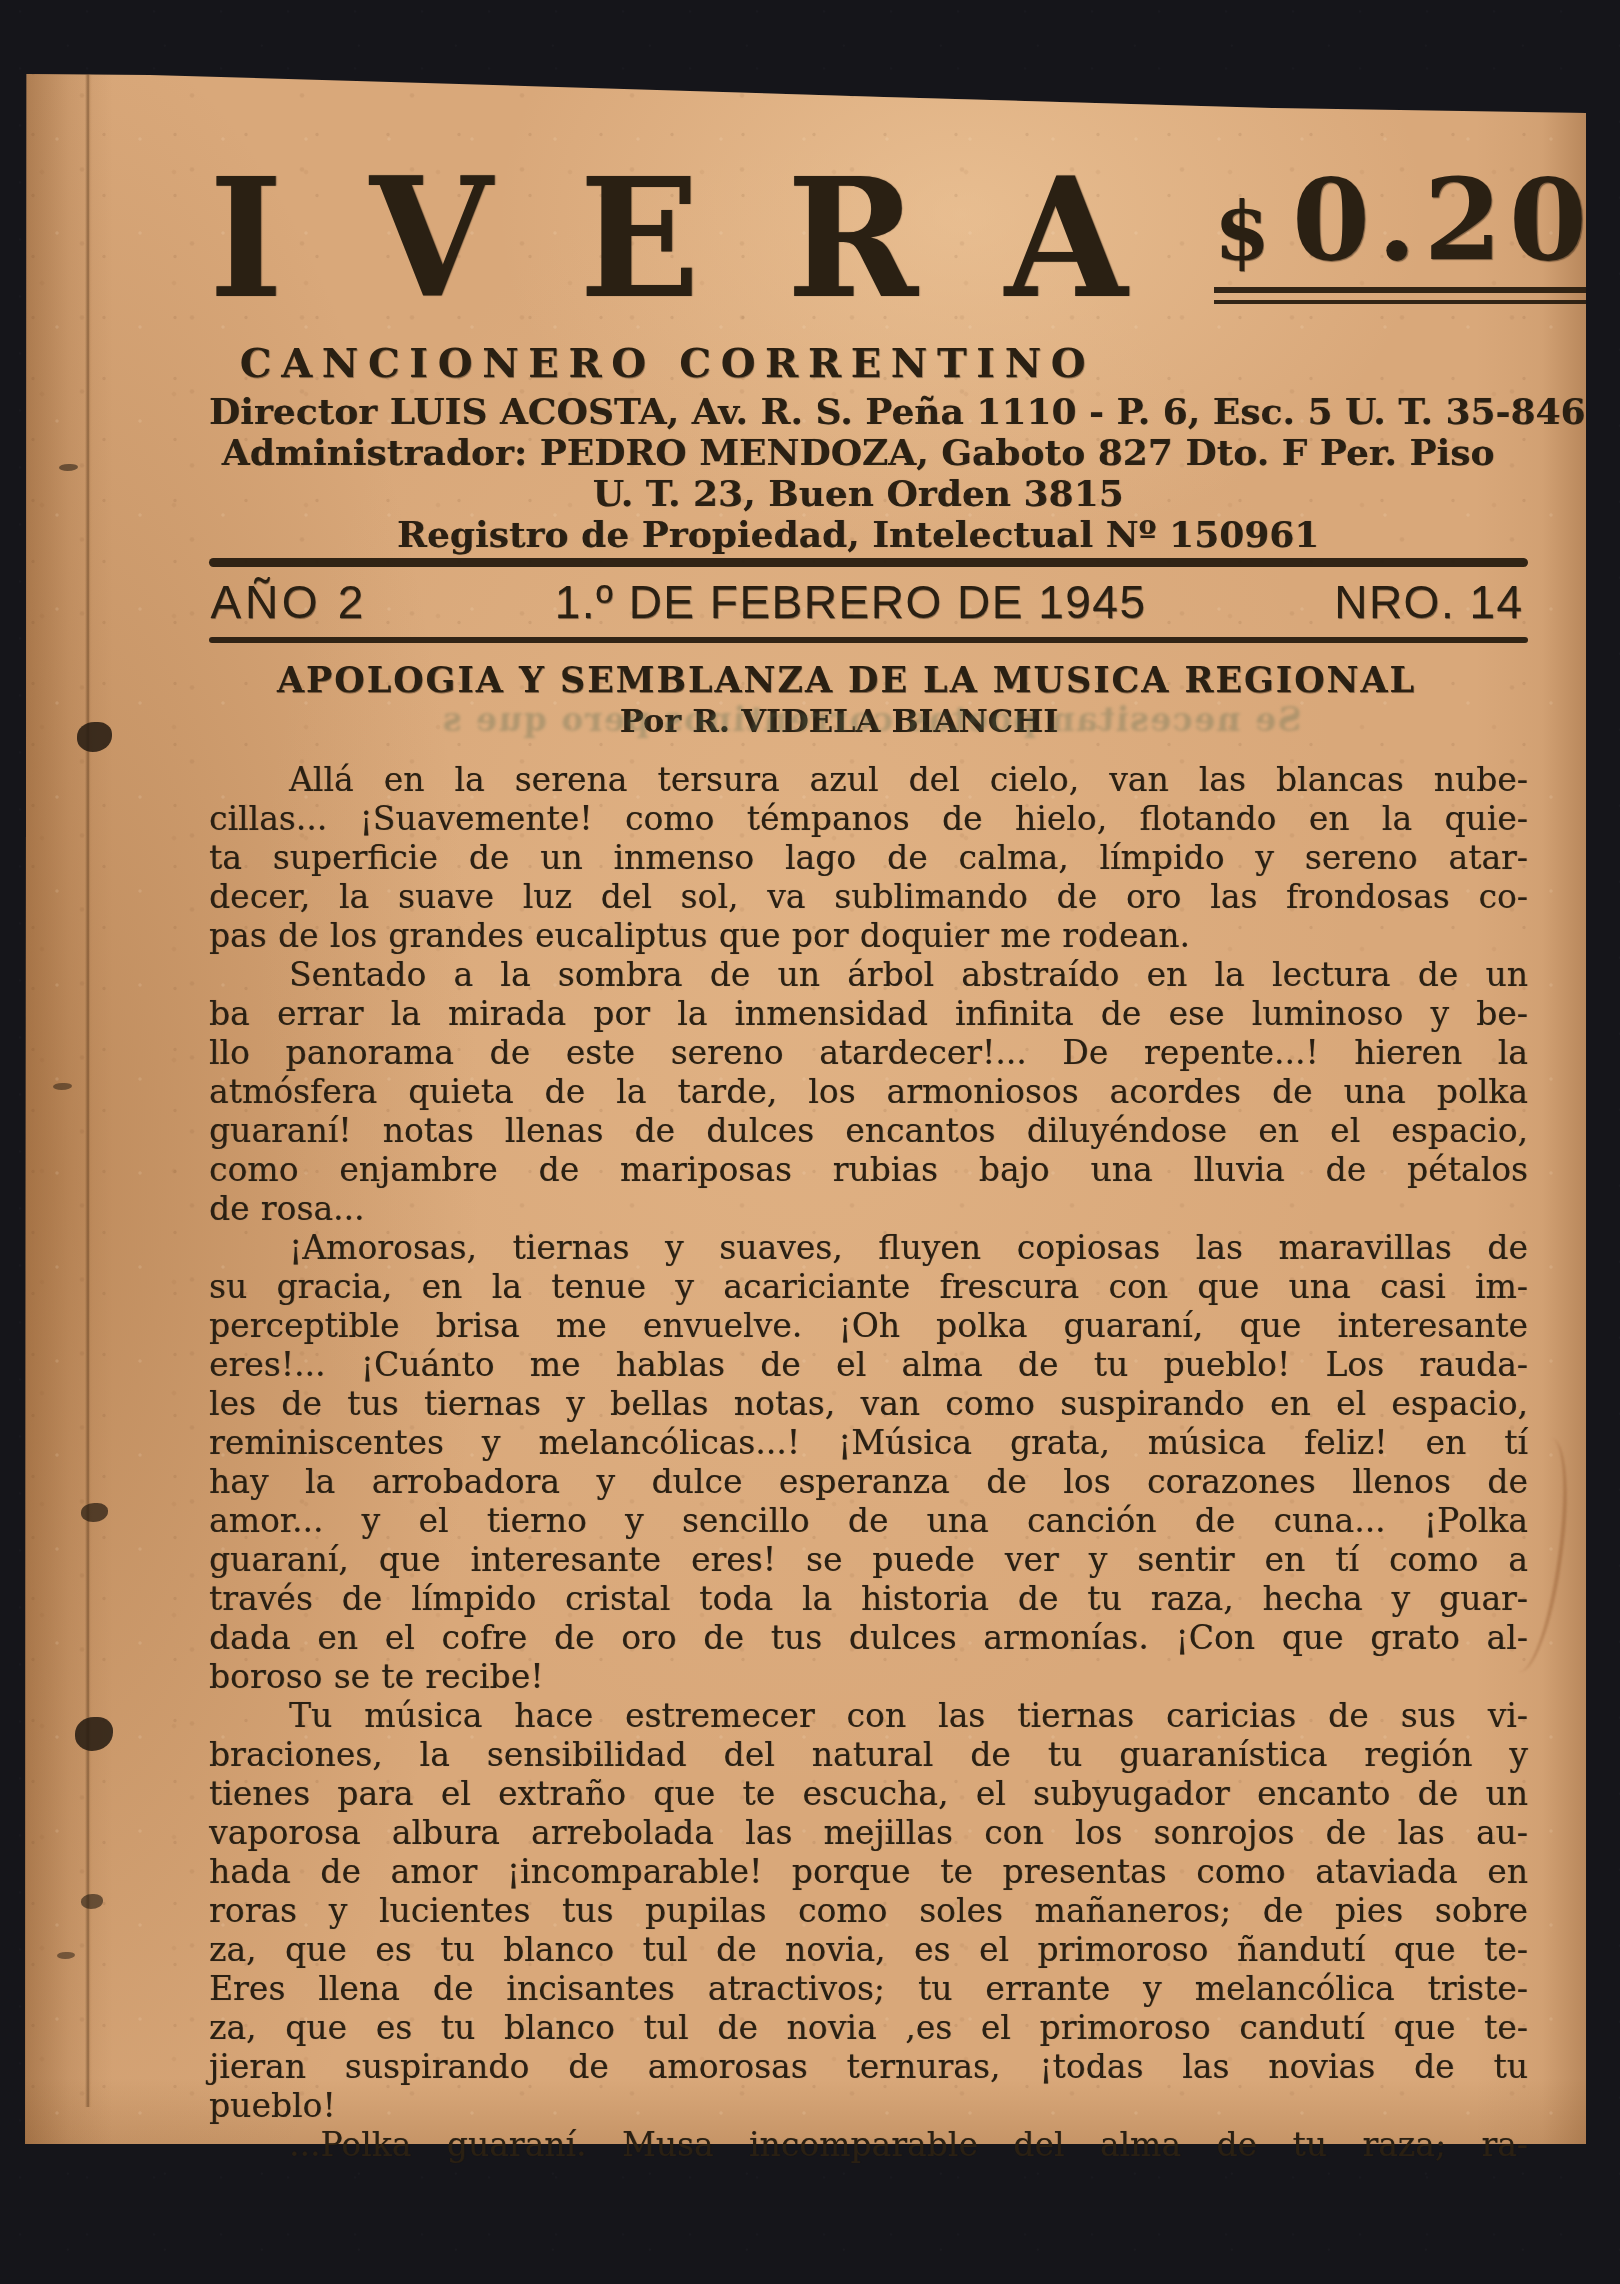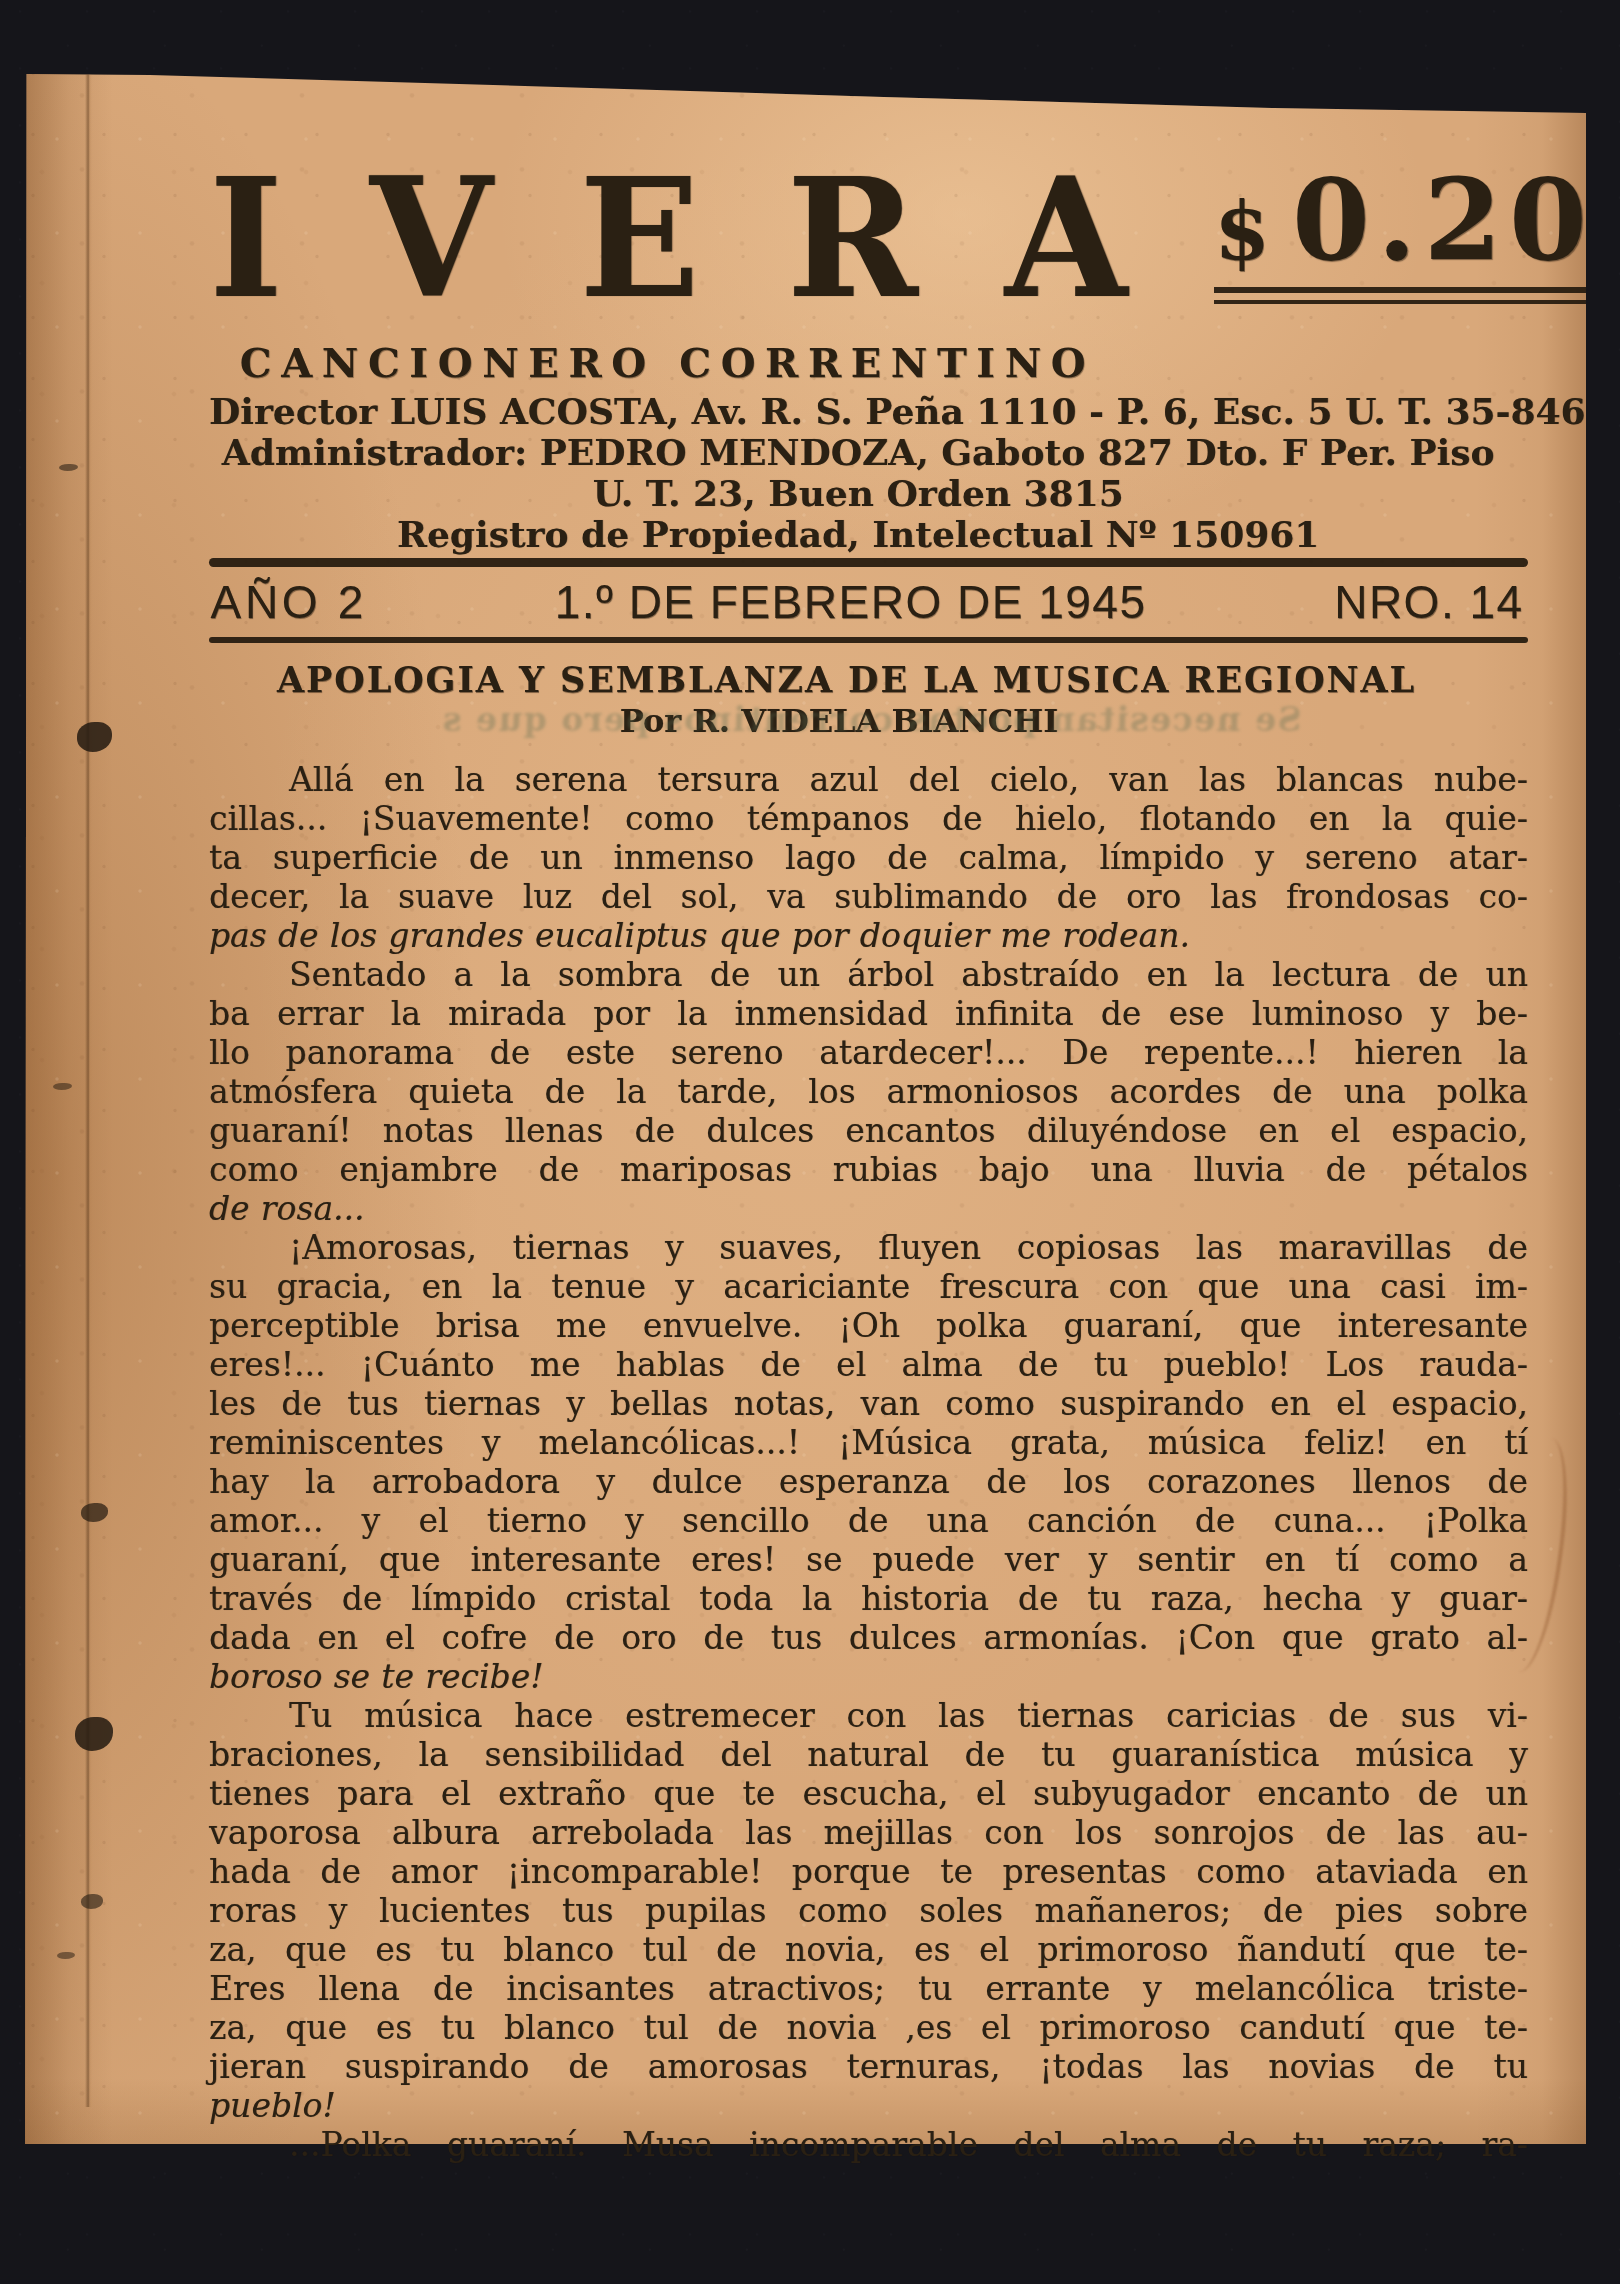--- a/index.html
+++ b/index.html
@@ -105,21 +105,21 @@
 
   .article-body{margin-top:20.6px;}
   .para{margin:0;}
   .line{
     font-size:33px;line-height:39px;
     text-align:justify;text-align-last:justify;
     white-space:normal;word-spacing:0.7px;
     text-shadow:0.4px 0.4px 0.7px rgba(40,28,14,0.45);
   }
   .line.indent{text-indent:80px;}
-  .line.last{text-align-last:left;font-style:italic;}
+  .line.last{text-align-last:left;}
 </style>
 </head>
 <body>
 
 <div class="page">
   <div class="speckle"></div>
   <div class="crease"></div>
 
   <div class="smudge" style="left:52px;top:722px;width:35px;height:29.5px;"></div>
   <div class="smudge" style="left:56px;top:1503px;width:26.5px;height:19px;opacity:.7;"></div>
@@ -193,21 +193,21 @@
           <div class="line">reminiscentes y melancólicas...! ¡Música grata, música feliz! en tí</div>
           <div class="line">hay la arrobadora y dulce esperanza de los corazones llenos de</div>
           <div class="line">amor... y el tierno y sencillo de una canción de cuna... ¡Polka</div>
           <div class="line">guaraní, que interesante eres! se puede ver y sentir en tí como a</div>
           <div class="line">través de límpido cristal toda la historia de tu raza, hecha y guar-</div>
           <div class="line">dada en el cofre de oro de tus dulces armonías. ¡Con que grato al-</div>
           <div class="line last">boroso se te recibe!</div>
         </div>
         <div class="para">
           <div class="line indent">Tu música hace estremecer con las tiernas caricias de sus vi-</div>
-          <div class="line">braciones, la sensibilidad del natural de tu guaranística música y</div>
+          <div class="line">braciones, la sensibilidad del natural de tu guaranística región y</div>
           <div class="line">tienes para el extraño que te escucha, el subyugador encanto de un</div>
           <div class="line">vaporosa albura arrebolada las mejillas con los sonrojos de las au-</div>
           <div class="line">hada de amor ¡incomparable! porque te presentas como ataviada en</div>
           <div class="line">roras y lucientes tus pupilas como soles mañaneros; de pies sobre</div>
           <div class="line">za, que es tu blanco tul de novia, es el primoroso ñandutí que te-</div>
           <div class="line">Eres llena de incisantes atractivos; tu errante y melancólica triste-</div>
           <div class="line">za, que es tu blanco tul de novia ,es el primoroso candutí que te-</div>
           <div class="line">jieran suspirando de amorosas ternuras, ¡todas las novias de tu</div>
           <div class="line last">pueblo!</div>
         </div>

